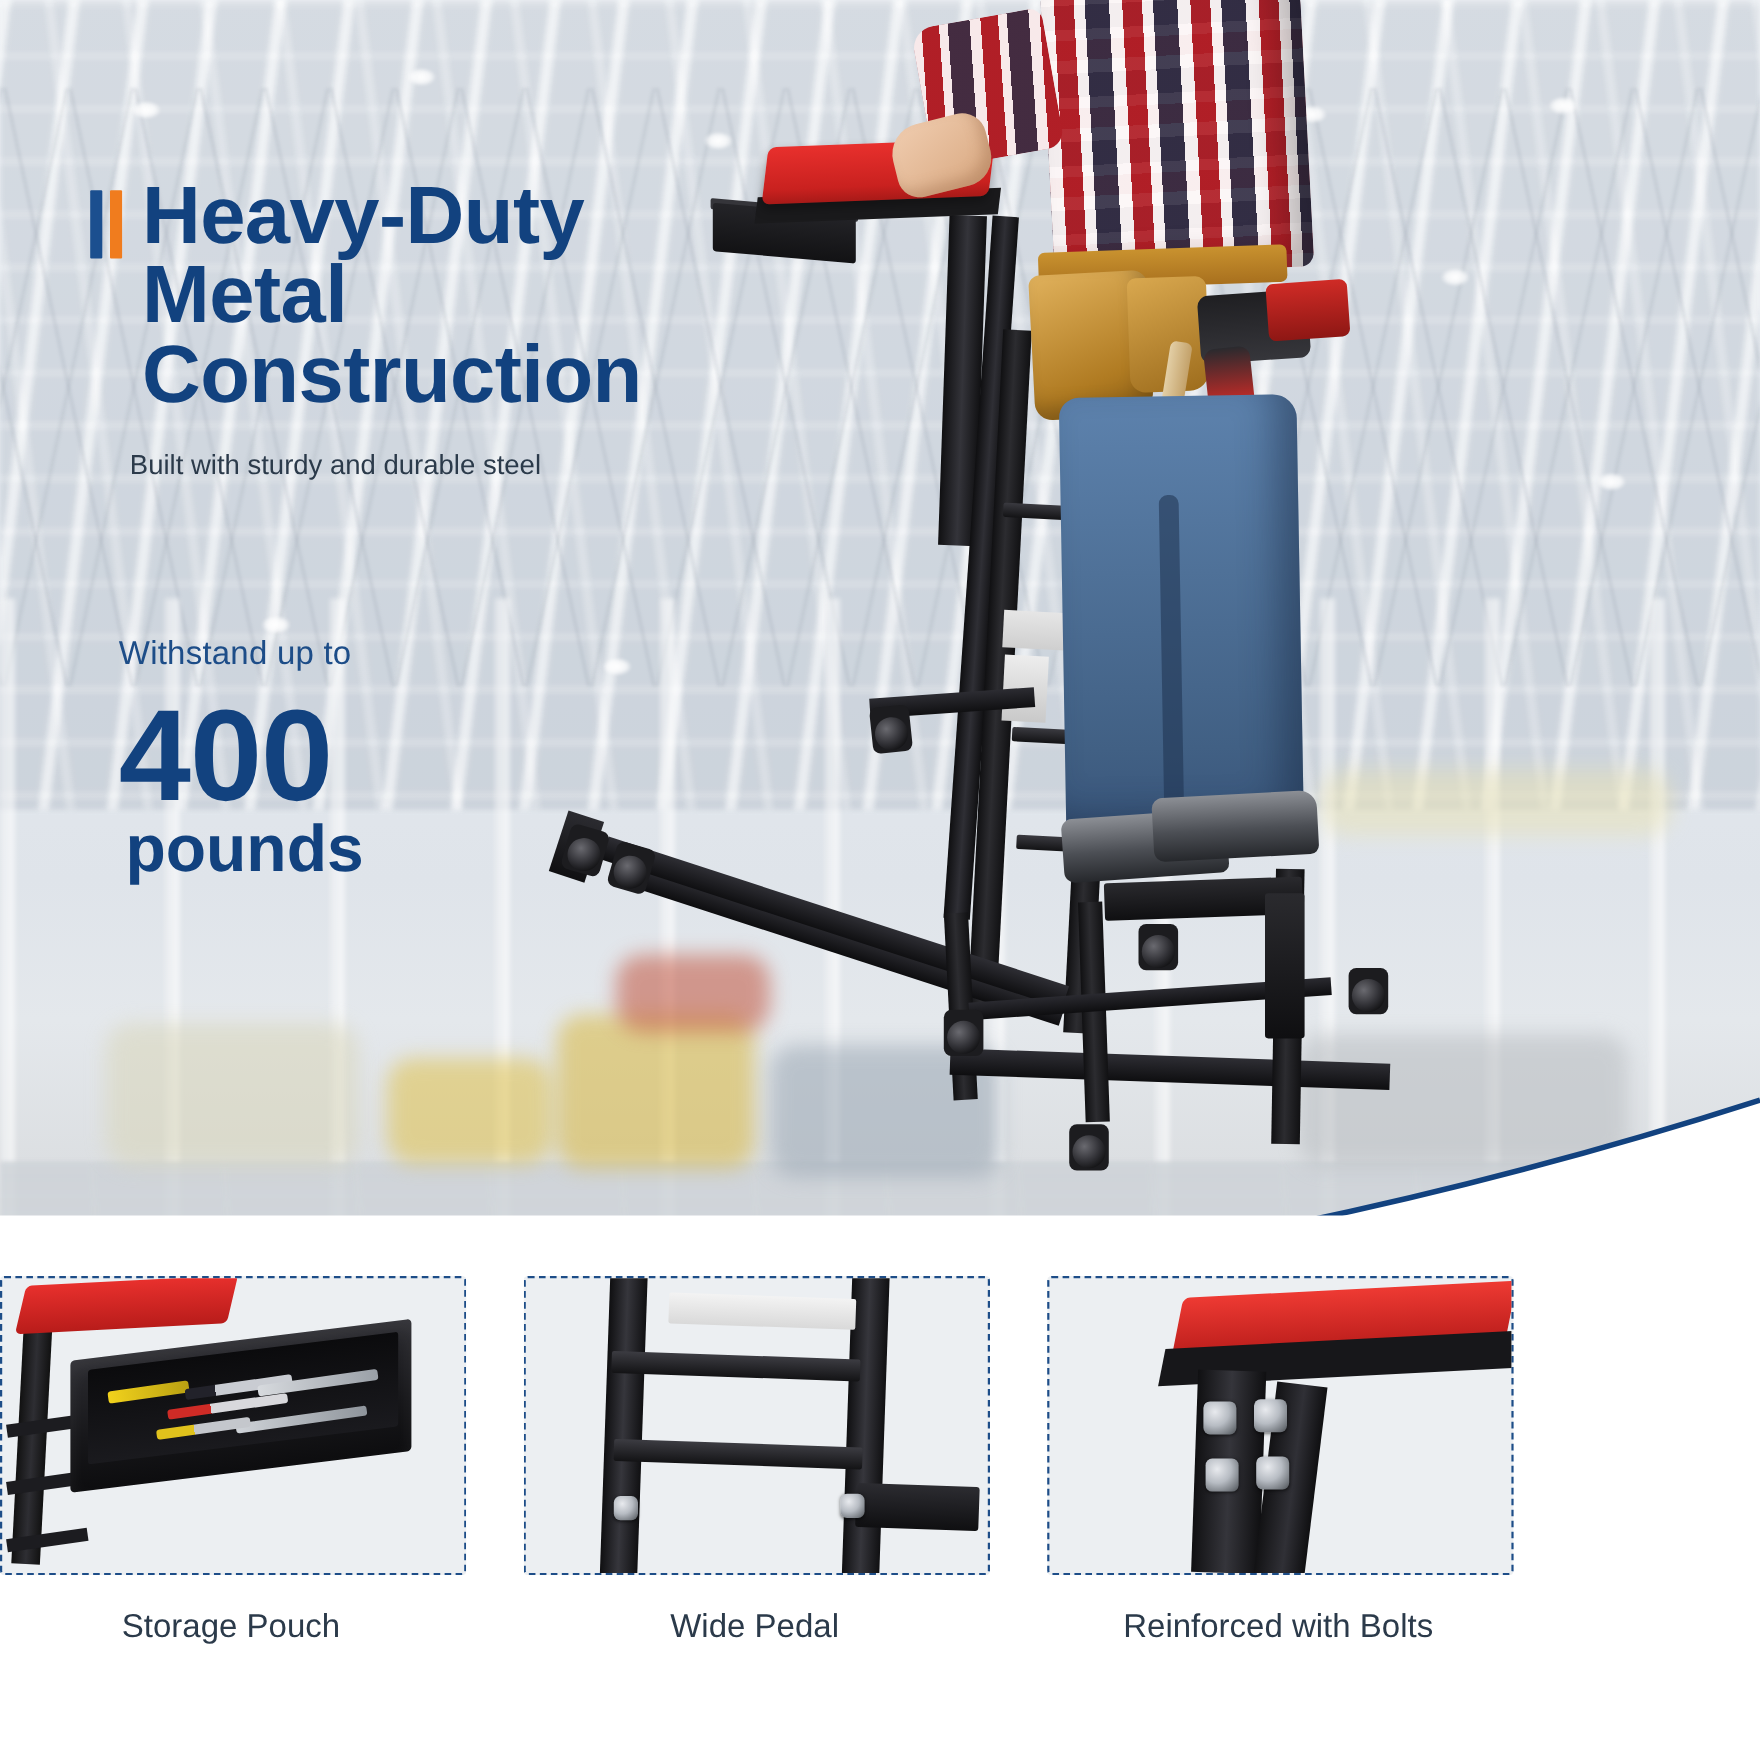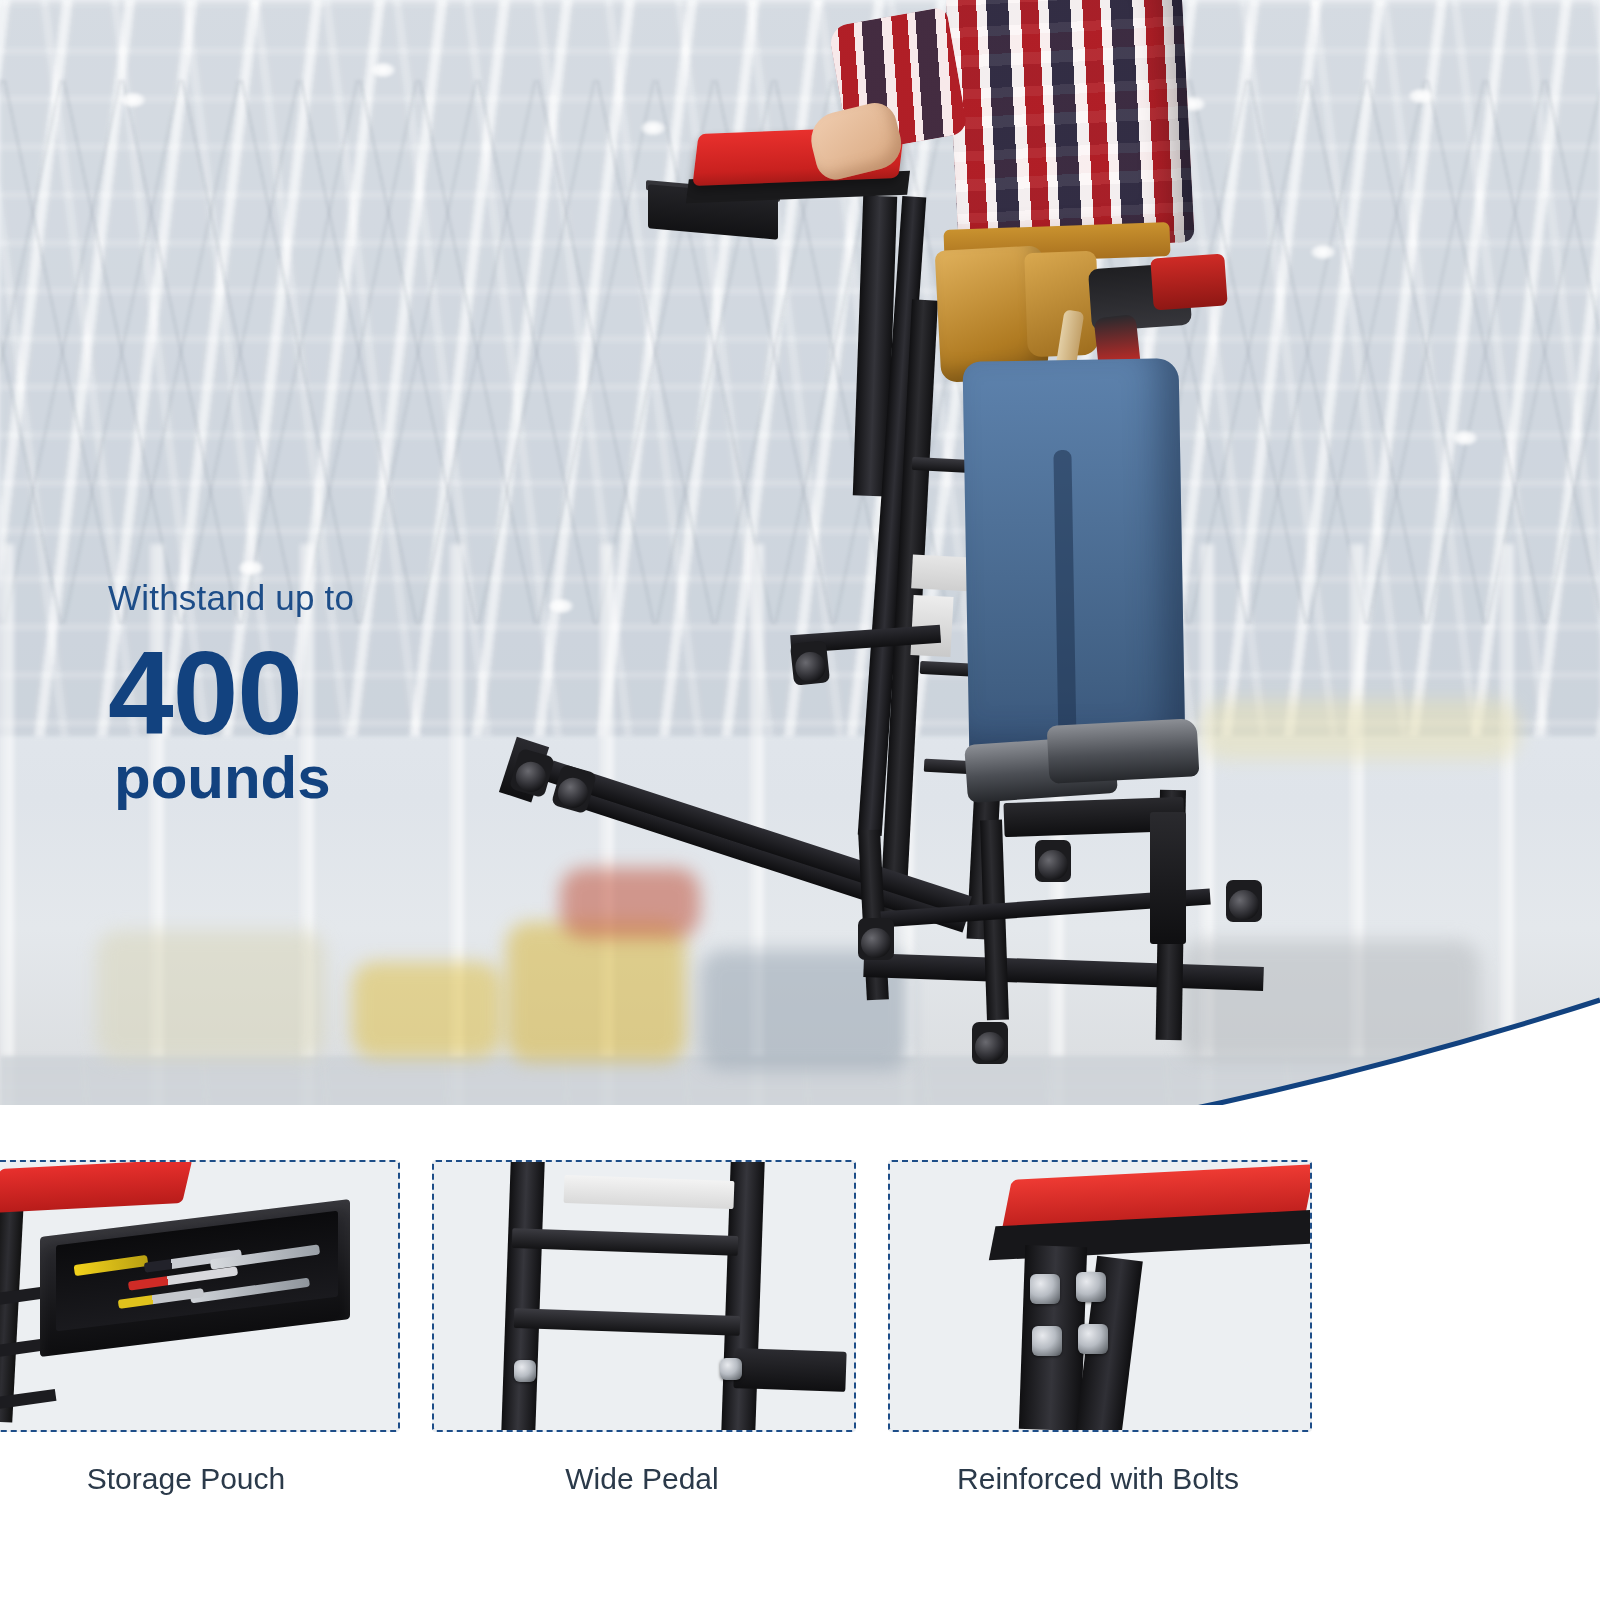--- a/index.html
+++ b/index.html
@@ -130,21 +130,21 @@
   }
 
   
   .capacity {
     position: absolute;
     left: 108px;
     top: 578px;
     width: 480px;
   }
   .capacity-label {
-    font-size: 35px;
+    font-size: 30px;
     color: #1d4d88;
     font-weight: normal;
     letter-spacing: 0.2px;
   }
   .capacity-number {
     font-size: 118px;
     line-height: 1.0;
     font-weight: bold;
     color: #12427f;
     margin-top: 16px;
@@ -364,22 +364,22 @@
     height: 495px;
     background: #ffffff;
   }
 
   .cards {
     position: absolute;
     left: 0;
     top: 1160px;
     width: 1308px;
     display: flex;
-    justify-content: flex-end;
-    gap: 36px;
+    justify-content: space-between;
+    gap: 56px;
   }
   .card {
     width: 420px;
   }
   .card-frame {
     position: relative;
     width: 420px;
     height: 268px;
     border: 2px dashed #1d4d88;
     border-radius: 4px;
@@ -514,20 +514,34 @@
 
     <div class="blob" style="left:96px; top:930px; width:230px; height:130px; background:#d9d6ba;"></div>
     <div class="blob" style="left:352px; top:962px; width:150px; height:96px; background:#e0c24c;"></div>
     <div class="blob" style="left:506px; top:922px; width:180px; height:140px; background:#d9b83f;"></div>
     <div class="blob" style="left:700px; top:950px; width:210px; height:120px; background:#9aa7b4;"></div>
     <div class="blob" style="left:1180px; top:940px; width:300px; height:120px; background:#b8bcc0;"></div>
     <div class="blob" style="left:560px; top:868px; width:140px; height:70px; background:#c2553f;"></div>
     <div class="blob" style="left:1200px; top:700px; width:320px; height:60px; background:#e8e2b8;"></div>
   </div>
 
+  <div class="headline-wrap">
+    <div class="headline-row">
+      <div class="bar-group">
+        <div class="bar blue"></div>
+        <div class="bar orange"></div>
+      </div>
+      <h1 class="headline">
+        <span>Heavy-Duty</span><br>
+        <span>Metal</span><br>
+        <span>Construction</span>
+      </h1>
+    </div>
+    <div class="subhead">Built with sturdy and durable steel</div>
+  </div>
 
   <div class="capacity">
     <div class="capacity-label">Withstand up to</div>
     <div class="capacity-number">400</div>
     <div class="capacity-unit">pounds</div>
   </div>
 
   <div class="hero">
 
     <div class="mtl" style="left:398px; top:196px; width:34px; height:300px; transform:rotate(2deg); background:linear-gradient(to right,#101012,#34343a,#101012);"></div>

